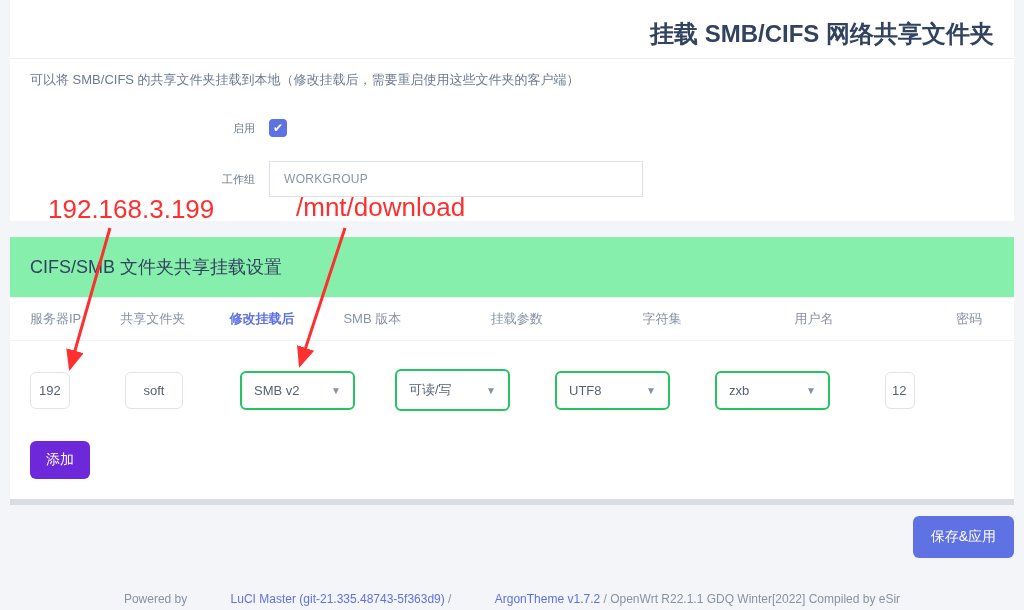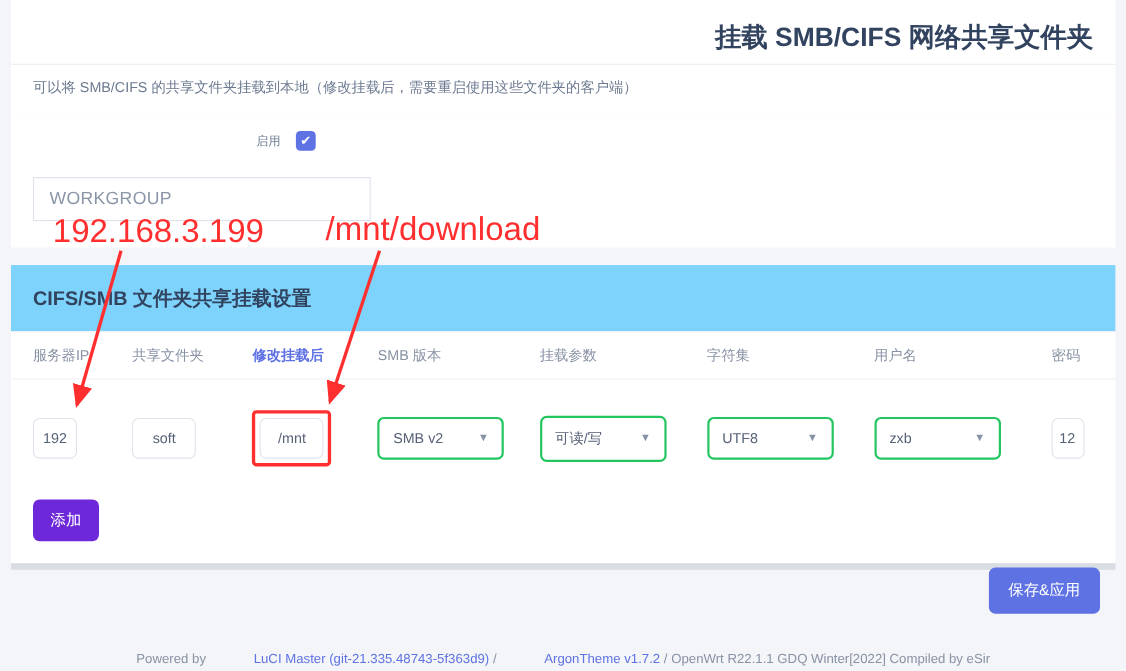--- a/index.html
+++ b/index.html
@@ -3,66 +3,67 @@
   <meta charset="utf-8">
   <style>
     *{box-sizing:border-box;margin:0;padding:0;}
     body{font-family:-apple-system,BlinkMacSystemFont,"Segoe UI","PingFang SC","Microsoft YaHei",sans-serif;background:#f4f5f8;color:#32435f;font-size:14px;width:1024px;height:610px;position:relative;overflow:hidden;}
     .card-top{background:#fff;margin:0 10px;padding:18px 20px 8px;}
     .page-title{font-size:24px;font-weight:700;color:#32435f;text-align:right;}
     .desc-row{background:#fff;margin:0 10px;padding:12px 20px 18px;border-top:1px solid #eee;color:#6c7a90;font-size:13px;}
     .form-row{background:#fff;margin:0 10px;padding:12px 20px;display:flex;align-items:center;gap:14px;}
     .form-label{width:225px;text-align:right;color:#6c7a90;font-size:11px;}
     .chk{width:18px;height:18px;background:#5e72e4;border-radius:4px;display:inline-flex;align-items:center;justify-content:center;color:#fff;font-size:12px;cursor:pointer;}
-    .wg-input{width:307px;padding:10px 14px;border:1px solid #dde1e9;border-radius:0;color:#8a95a8;font-size:16px;letter-spacing:.3px;}
-    .section-head{background:#7dd3fc;margin:16px 10px 0;padding:18px 20px;font-size:18px;font-weight:700;color:#32435f;}
+    .wg-input{width:374px;padding:10px 14px;border:1px solid #dde1e9;border-radius:0;color:#8a95a8;font-size:12px;letter-spacing:.3px;}
+    .section-head{background:#86efac;margin:16px 10px 0;padding:18px 20px;font-size:18px;font-weight:400;color:#32435f;}
     .tbl-head{background:#fff;margin:0 10px;border-top:1px solid #eef0f5;padding:12px 20px;display:flex;gap:0;color:#8892a5;font-size:13px;}
     .tbl-body{background:#fff;margin:0 10px;padding:28px 20px 18px;display:flex;gap:0;align-items:center;border-top:1px solid #f1f2f6;}
     .col-ip{width:95px;}
     .col-share{width:115px;}
     .col-mp{width:120px;}
     .col-ver{width:155px;}
     .col-opt{width:160px;}
     .col-cs{width:160px;}
     .col-user{width:170px;}
     .col-pw{width:40px;}
     .hdr-mp{color:#5e72e4;font-weight:600;cursor:pointer;}
     .cell-input{width:40px;padding:10px 8px;border:1px solid #e0e3eb;border-radius:6px;color:#566177;font-size:13px;text-align:center;}
     .cell-input.w60{width:58px;}
     .sel{width:115px;padding:10px 12px;border:2px solid #22c55e;border-radius:6px;color:#566177;font-size:13px;display:flex;justify-content:space-between;align-items:center;cursor:pointer;background:#fff;}
     .sel .caret{color:#8892a5;font-size:10px;}
     .mp-highlight{border:3px solid #ff2f2f;border-radius:4px;padding:4px;display:inline-block;}
     .mp-highlight .cell-input{border:1px solid #e0e3eb;}
     .btn-row{background:#fff;margin:0 10px;padding:12px 20px 20px;}
     .btn-add{background:#6d28d9;color:#fff;border:none;border-radius:6px;padding:10px 16px;font-size:14px;cursor:pointer;}
-    .bottom-bar{position:absolute;right:24px;top:516px;display:flex;gap:8px;}
+    .bottom-bar{position:absolute;right:10px;top:516px;display:flex;gap:8px;}
     .btn{border:none;border-radius:6px;padding:12px 18px;font-size:14px;color:#fff;cursor:pointer;}
     .btn-primary{background:#5e72e4;}
     .btn-save{background:#5e72e4;}
     .btn-reset{background:#fb6340;}
-    .annot{position:absolute;color:#ff2f2f;font-size:30px;font-family:Arial,sans-serif;pointer-events:none;}
+    .annot{position:absolute;color:#ff2f2f;font-size:26px;font-family:Arial,sans-serif;pointer-events:none;}
     .arrow-svg{position:absolute;pointer-events:none;}
     .footer{position:absolute;top:592px;left:0;right:0;text-align:center;color:#8892a5;font-size:12px;}
     .footer a{color:#5e72e4;text-decoration:none;margin-left:40px;}
     .strip{background:#d9dce2;height:6px;margin:0 10px;}
     .pw-input{width:30px;padding:10px 6px;border:1px solid #e0e3eb;border-radius:6px;color:#566177;font-size:13px;text-align:left;}
   </style>
 </head>
 <body>
 
 <div class="card-top">
   <h2 class="page-title">挂载 SMB/CIFS 网络共享文件夹</h2>
 </div>
 <div class="desc-row">可以将 SMB/CIFS 的共享文件夹挂载到本地（修改挂载后，需要重启使用这些文件夹的客户端）</div>
 
 <div class="form-row">
   <div class="form-label">启用</div>
   <div class="chk">✔</div>
 </div>
 <div class="form-row" style="padding-bottom:24px;">
+  <div class="form-label">工作组</div>
   <input class="wg-input" value="WORKGROUP" style="">
 </div>
 
 <div class="annot" style="top:194px;left:48px;">192.168.3.199</div>
 <div class="annot" style="top:192px;left:296px;">/mnt/download</div>
 
 <svg class="arrow-svg" width="1024" height="610" style="top:0;left:0;">
   <defs>
       <marker id="ah" markerWidth="10" markerHeight="10" refX="6" refY="3" orient="auto">
         <path d="M0,0 L7,3 L0,6 Z" fill="#ff2f2f"></path>
@@ -81,21 +82,20 @@
   <div class="col-ver">SMB 版本</div>
   <div class="col-opt">挂载参数</div>
   <div class="col-cs">字符集</div>
   <div class="col-user">用户名</div>
   <div class="col-pw">密码</div>
 </div>
 
 <div class="tbl-body">
   <div class="col-ip"><input class="cell-input" value="192." style=""></div>
   <div class="col-share"><input class="cell-input w60" value="soft" style=""></div>
-  <div class="col-mp"><span class="mp-highlight"><input class="cell-input w60" value="/mnt" style=""></span></div>
   <div class="col-ver">
       <div class="sel">
         <span>SMB v2</span>
         <span class="caret">▼</span>
       </div>
     </div>
   <div class="col-opt">
       <div class="sel">
         <span>可读/写</span>
         <span class="caret">▼</span>

